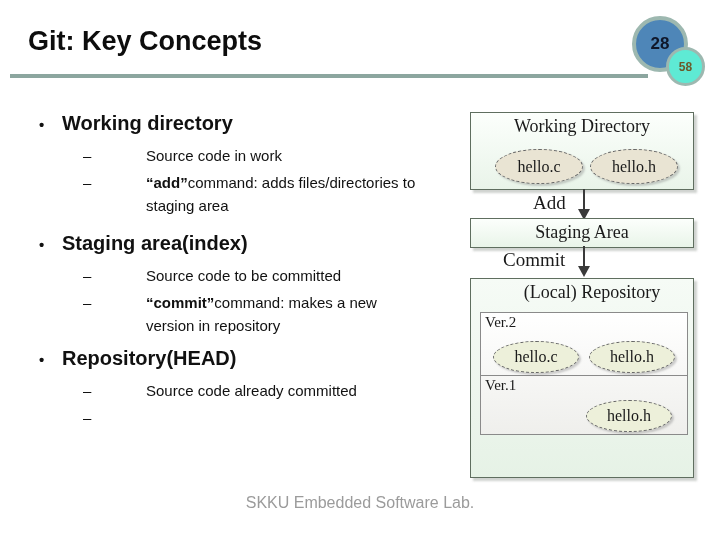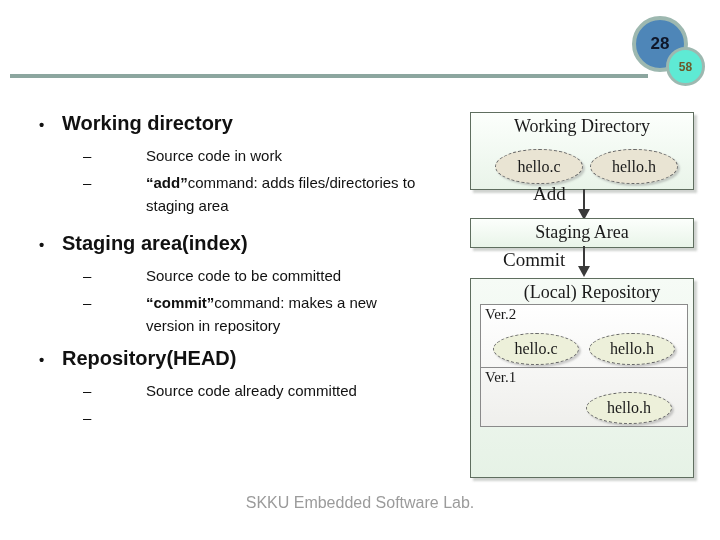--- a/index.html
+++ b/index.html
@@ -39,30 +39,31 @@
   .dg-title{text-align:center;font-size:18px;margin-top:3px;}
   .file{position:absolute;border:1px dashed #666;border-radius:50%;display:flex;align-items:center;justify-content:center;
         font-family:"Liberation Serif",serif;font-size:16px;box-shadow:2px 2px 2px rgba(120,120,120,.35);}
   .file-beige{background:#e9e4d3;}
   .file-green{background:#edf0da;}
   .arrow{position:absolute;width:18px;height:32px;}
   .dg-label{position:absolute;font-size:19px;font-family:"Liberation Serif",serif;}
   .stage-box{left:470px;top:218px;width:224px;height:30px;}
   .stage-box .dg-title{line-height:26px;margin-top:0;}
   .repo-box{left:470px;top:278px;width:224px;height:200px;background:linear-gradient(180deg,#f6fbf6 0%,#e6f2e6 100%);padding-left:20px;}
-  .repo-inner{position:absolute;left:9px;top:25px;width:206px;height:121px;border:1px solid #8a8a8a;
+  .repo-inner{position:absolute;left:9px;top:33px;width:206px;height:121px;border:1px solid #8a8a8a;
               background:linear-gradient(180deg,#ffffff 0%,#efefec 100%);}
   .repo-divider{position:absolute;left:0;right:0;top:62px;border-top:1px solid #8a8a8a;}
   .ver-label{position:absolute;font-size:15px;font-family:"Liberation Serif",serif;}
 </style>
 </head>
 <body>
 
 <div class="slide">
 
+  <div class="title">Git: Key Concepts</div>
   <div class="accent-line"></div>
   <div class="badge-big">
     <span>28</span>
   </div>
   <div class="badge-small">
     <span>58</span>
   </div>
 
   <div class="section sec1">
     <div class="heading">
@@ -121,21 +122,21 @@
   </div>
 
   <div class="dg">
 
     <div class="dgbox wd-box">
       <div class="dg-title">Working Directory</div>
       <div class="file file-beige" style="left:24px;top:36px;width:86px;height:33px;">hello.c</div>
       <div class="file file-beige" style="left:119px;top:36px;width:86px;height:33px;">hello.h</div>
     </div>
 
-    <div class="dg-label" style="left:533px;top:183px;text-align:center;">Add</div>
+    <div class="dg-label" style="left:533px;top:192px;text-align:center;">Add</div>
     <svg class="arrow" style="left:575px;top:189px;" viewBox="0 0 18 32">
       <line x1="9" y1="0" x2="9" y2="22" stroke="#3a3a3a" stroke-width="2"></line>
       <polygon points="3,20 15,20 9,31" fill="#3a3a3a"></polygon>
     </svg>
 
     <div class="dgbox stage-box">
       <div class="dg-title">Staging Area</div>
     </div>
 
     <div class="dg-label" style="left:503px;top:249px;">Commit</div>

